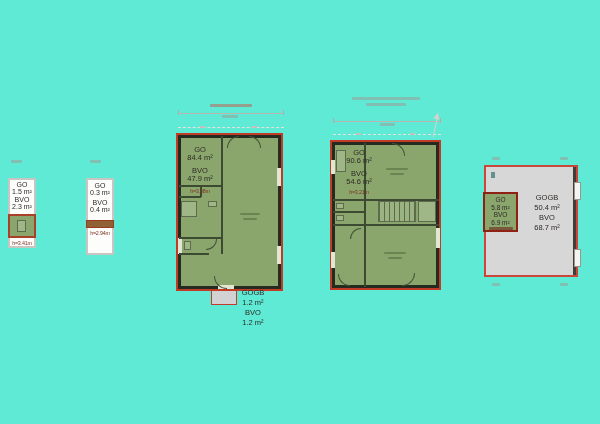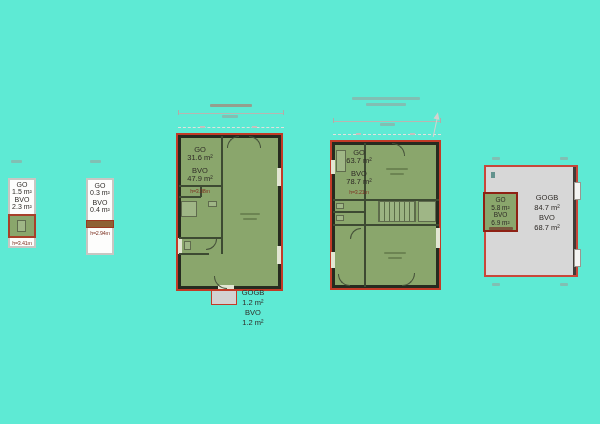--- a/index.html
+++ b/index.html
@@ -97,21 +97,21 @@
     <div class="abs fixture" style="left:208px;top:201px;width:9px;height:6px;"></div>
     <div class="abs fixture" style="left:184px;top:241px;width:7px;height:9px;"></div>
 
     <div class="abs arcA" style="left:227px;top:136px;width:12px;height:12px;"></div>
     <div class="abs arcB" style="left:249px;top:136px;width:12px;height:12px;"></div>
     <div class="abs arcC" style="left:214px;top:276px;width:13px;height:13px;"></div>
     <div class="abs arcD" style="left:206px;top:239px;width:11px;height:11px;"></div>
 
     <div class="abs lbl sz75" style="left:178px;top:146px;width:44px;">
       <div>GO</div>
-      <div>31.6 m²</div>
+      <div>84.4 m²</div>
     </div>
     <div class="abs lbl sz75" style="left:178px;top:167px;width:44px;">
       <div>BVO</div>
       <div>47.9 m²</div>
     </div>
     <div class="abs h-note" style="left:180px;top:188px;width:40px;">h=3.08m</div>
     <div class="abs blur-green" style="left:240px;top:213px;width:20px;height:2px;"></div>
     <div class="abs blur-green" style="left:243px;top:218px;width:14px;height:2px;"></div>
 
     <div class="abs" style="left:211px;top:290px;width:26px;height:15px;background:#d2d2d2;border:1.5px solid #c23b27;"></div>
@@ -156,25 +156,25 @@
     <div class="abs fixture" style="left:336px;top:203px;width:8px;height:6px;"></div>
     <div class="abs fixture" style="left:336px;top:215px;width:8px;height:6px;"></div>
 
     <div class="abs arcB" style="left:392px;top:143px;width:13px;height:13px;"></div>
     <div class="abs arcC" style="left:338px;top:274px;width:12px;height:12px;"></div>
     <div class="abs arcD" style="left:402px;top:273px;width:13px;height:13px;"></div>
     <div class="abs arcA" style="left:350px;top:228px;width:11px;height:11px;"></div>
 
     <div class="abs lbl sz75" style="left:336px;top:149px;width:46px;">
       <div>GO</div>
-      <div>63.7 m²</div>
+      <div>90.6 m²</div>
     </div>
     <div class="abs lbl sz75" style="left:336px;top:170px;width:46px;">
       <div>BVO</div>
-      <div>78.7 m²</div>
+      <div>54.6 m²</div>
     </div>
     <div class="abs h-note" style="left:338px;top:189px;width:42px;">h=3.21m</div>
     <div class="abs blur-green" style="left:386px;top:168px;width:22px;height:2px;"></div>
     <div class="abs blur-green" style="left:390px;top:173px;width:14px;height:2px;"></div>
     <div class="abs blur-green" style="left:384px;top:252px;width:22px;height:2px;"></div>
     <div class="abs blur-green" style="left:388px;top:257px;width:14px;height:2px;"></div>
   </div>
 
   <div>
     <div class="abs blur-gray" style="left:492px;top:157px;width:8px;height:2.5px;"></div>
@@ -192,21 +192,21 @@
         <div>GO</div>
         <div>5.8 m²</div>
         <div>BVO</div>
         <div>6.9 m²</div>
       </div>
       <div class="abs" style="left:4px;top:33px;width:24px;height:2.5px;background:rgba(110,45,35,0.65);border-radius:1px;"></div>
     </div>
 
     <div class="abs lbl sz75 lh10" style="left:518px;top:193px;width:58px;">
       <div>GOGB</div>
-      <div>84.7 m²</div>
+      <div>50.4 m²</div>
       <div>BVO</div>
       <div>68.7 m²</div>
     </div>
 
     <div class="abs blur-gray" style="left:492px;top:283px;width:8px;height:2.5px;"></div>
     <div class="abs blur-gray" style="left:560px;top:283px;width:8px;height:2.5px;"></div>
   </div>
 
 </div>
 

